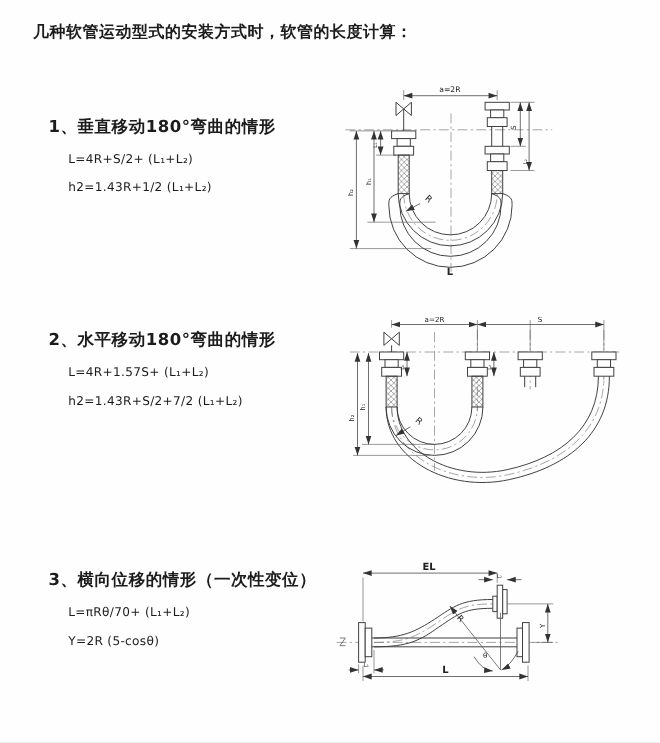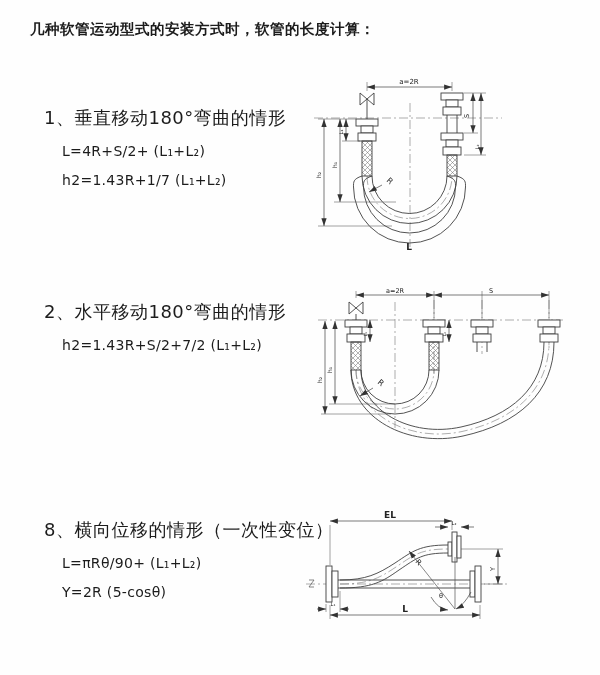--- a/index.html
+++ b/index.html
@@ -9,22 +9,22 @@
     font-family:"DejaVu Sans","Liberation Sans",sans-serif;color:#1c1c1c;
   }
   .title{
     position:absolute;left:30px;top:20px;font-size:14.5px;font-weight:bold;
     letter-spacing:0.5px;margin:0;
   }
   .sec{position:absolute;left:44px;}
   .sec-1{top:106px;}
   .sec-2{top:300px;}
   .sec-3{top:518px;}
-  .sec h2{font-size:18px;font-weight:normal;margin:0 0 13px 0;letter-spacing:0.5px;}
-  .sec p{font-size:14px;margin:0 0 13px 18px;letter-spacing:0.3px;}
+  .sec h2{font-size:15px;font-weight:bold;margin:0 0 13px 0;letter-spacing:0.5px;}
+  .sec p{font-size:11px;margin:0 0 13px 18px;letter-spacing:0.3px;}
   .dia{position:absolute;}
   .dia-1{left:300px;top:75px;}
   .dia-2{left:313px;top:288px;}
   .dia-3{left:298px;top:505px;}
   
   .obj{stroke:#3f3f3f;stroke-width:0.9;fill:none;}
   .fl{stroke:#3f3f3f;stroke-width:0.9;fill:#fefefe;}
   .hx{stroke:#3f3f3f;stroke-width:0.9;}
   .thin{stroke:#555;stroke-width:0.7;fill:none;}
   .dim{stroke:#444;stroke-width:0.7;fill:none;}
@@ -35,31 +35,32 @@
 </head>
 <body>
 
 <div class="page">
 
   <h1 class="title">几种软管运动型式的安装方式时，软管的长度计算：</h1>
 
   <div class="sec sec-1">
     <h2>1、垂直移动180°弯曲的情形</h2>
     <p>L=4R+S/2+ (L₁+L₂)</p>
-    <p>h2=1.43R+1/7 (L₁+L₂)</p>
+    <p>h2=1.43R+1/2 (L₁+L₂)</p>
   </div>
 
   <div class="sec sec-2">
     <h2>2、水平移动180°弯曲的情形</h2>
+    <p>L=4R+1.57S+ (L₁+L₂)</p>
     <p>h2=1.43R+S/2+7/2 (L₁+L₂)</p>
   </div>
 
   <div class="sec sec-3">
-    <h2>8、横向位移的情形（一次性变位）</h2>
-    <p>L=πRθ/90+ (L₁+L₂)</p>
+    <h2>3、横向位移的情形（一次性变位）</h2>
+    <p>L=πRθ/70+ (L₁+L₂)</p>
     <p>Y=2R (5-cosθ)</p>
   </div>
 
   <svg class="dia dia-1" width="260" height="180" viewBox="0 0 260 180">
     <defs>
       <pattern id="hx1" width="5" height="5" patternUnits="userSpaceOnUse">
         <path d="M0,5 L5,0 M0,0 L5,5" stroke="#6a6a6a" stroke-width="0.5"></path>
       </pattern>
       <marker id="ar1" viewBox="0 0 10 8" markerWidth="9" markerHeight="7" refX="9" refY="4" orient="auto-start-reverse" markerUnits="userSpaceOnUse">
         <path d="M0,1 L9,4 L0,7 z" fill="#333"></path>

